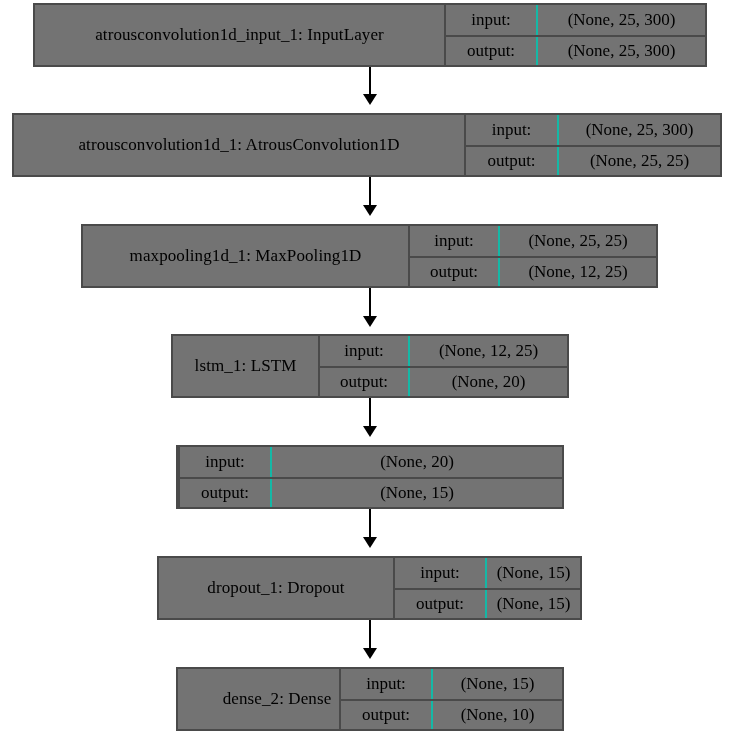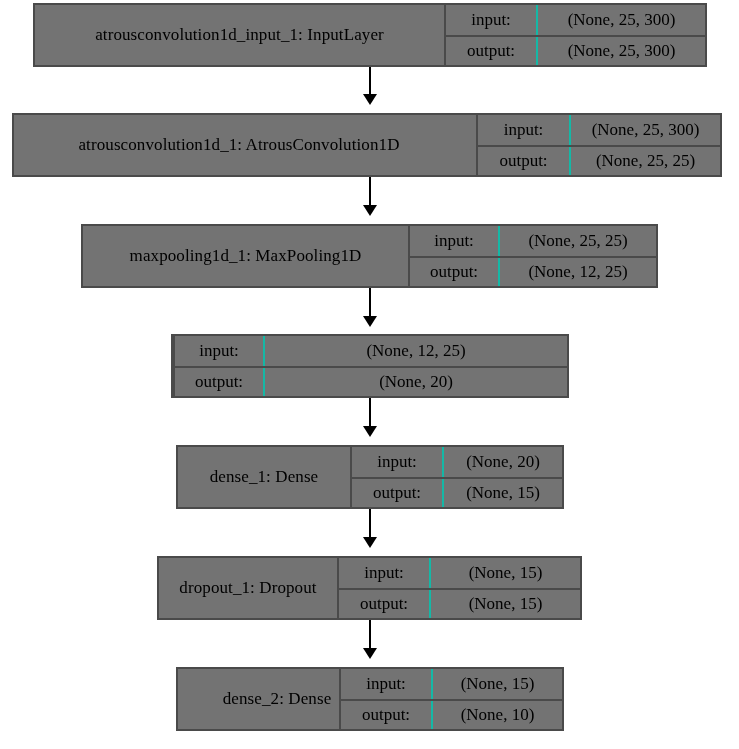--- a/index.html
+++ b/index.html
@@ -115,21 +115,21 @@
         <div class="io-label" style="width:90px;">input:</div>
         <div class="io-value">(None, 25, 300)</div>
       </div>
       <div class="io-row second">
         <div class="io-label" style="width:90px;">output:</div>
         <div class="io-value">(None, 25, 300)</div>
       </div>
     </div>
   </div>
 
-  <div class="node" style="left:12px; top:113px; width:710px; height:64px;gap:12px;">
+  <div class="node" style="left:12px; top:113px; width:710px; height:64px;">
     <div class="node-name" style="width:450px;">atrousconvolution1d_1: AtrousConvolution1D</div>
     <div class="io-table">
       <div class="io-row">
         <div class="io-label" style="width:91px;">input:</div>
         <div class="io-value">(None, 25, 300)</div>
       </div>
       <div class="io-row second">
         <div class="io-label" style="width:91px;">output:</div>
         <div class="io-value">(None, 25, 25)</div>
       </div>
@@ -144,48 +144,48 @@
         <div class="io-value">(None, 25, 25)</div>
       </div>
       <div class="io-row second">
         <div class="io-label" style="width:88px;">output:</div>
         <div class="io-value">(None, 12, 25)</div>
       </div>
     </div>
   </div>
 
   <div class="node" style="left:171px; top:334px; width:398px; height:64px;">
+    <div class="node-name" style="width:145px;">lstm_1: LSTM</div>
     <div class="io-table">
       <div class="io-row">
         <div class="io-label" style="width:88px;">input:</div>
         <div class="io-value">(None, 12, 25)</div>
       </div>
       <div class="io-row second">
         <div class="io-label" style="width:88px;">output:</div>
         <div class="io-value">(None, 20)</div>
       </div>
     </div>
   </div>
 
   <div class="node" style="left:176px; top:445px; width:388px; height:64px;">
-    <div class="node-name" style="width:172px;">dense_1: Dense</div>
     <div class="io-table">
       <div class="io-row">
         <div class="io-label" style="width:90px;">input:</div>
         <div class="io-value">(None, 20)</div>
       </div>
       <div class="io-row second">
         <div class="io-label" style="width:90px;">output:</div>
         <div class="io-value">(None, 15)</div>
       </div>
     </div>
   </div>
 
   <div class="node" style="left:157px; top:556px; width:425px; height:64px;">
-    <div class="node-name" style="width:178px;">dropout_1: Dropout</div>
+    <div class="node-name" style="width:234px;">dropout_1: Dropout</div>
     <div class="io-table">
       <div class="io-row">
         <div class="io-label" style="width:90px;">input:</div>
         <div class="io-value">(None, 15)</div>
       </div>
       <div class="io-row second">
         <div class="io-label" style="width:90px;">output:</div>
         <div class="io-value">(None, 15)</div>
       </div>
     </div>

